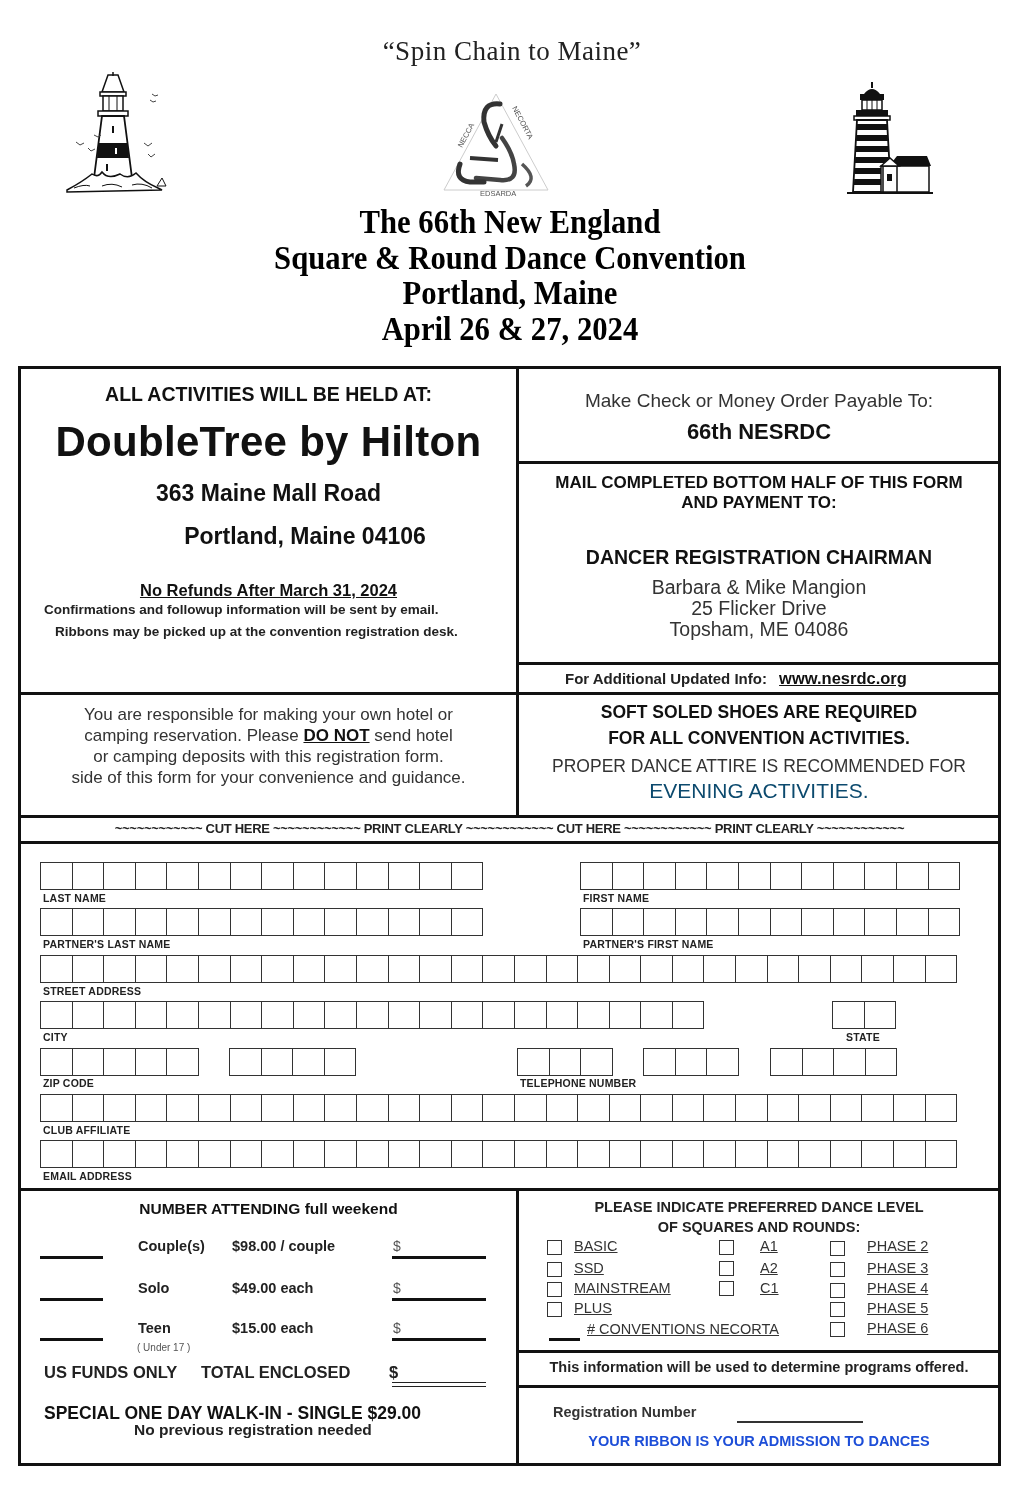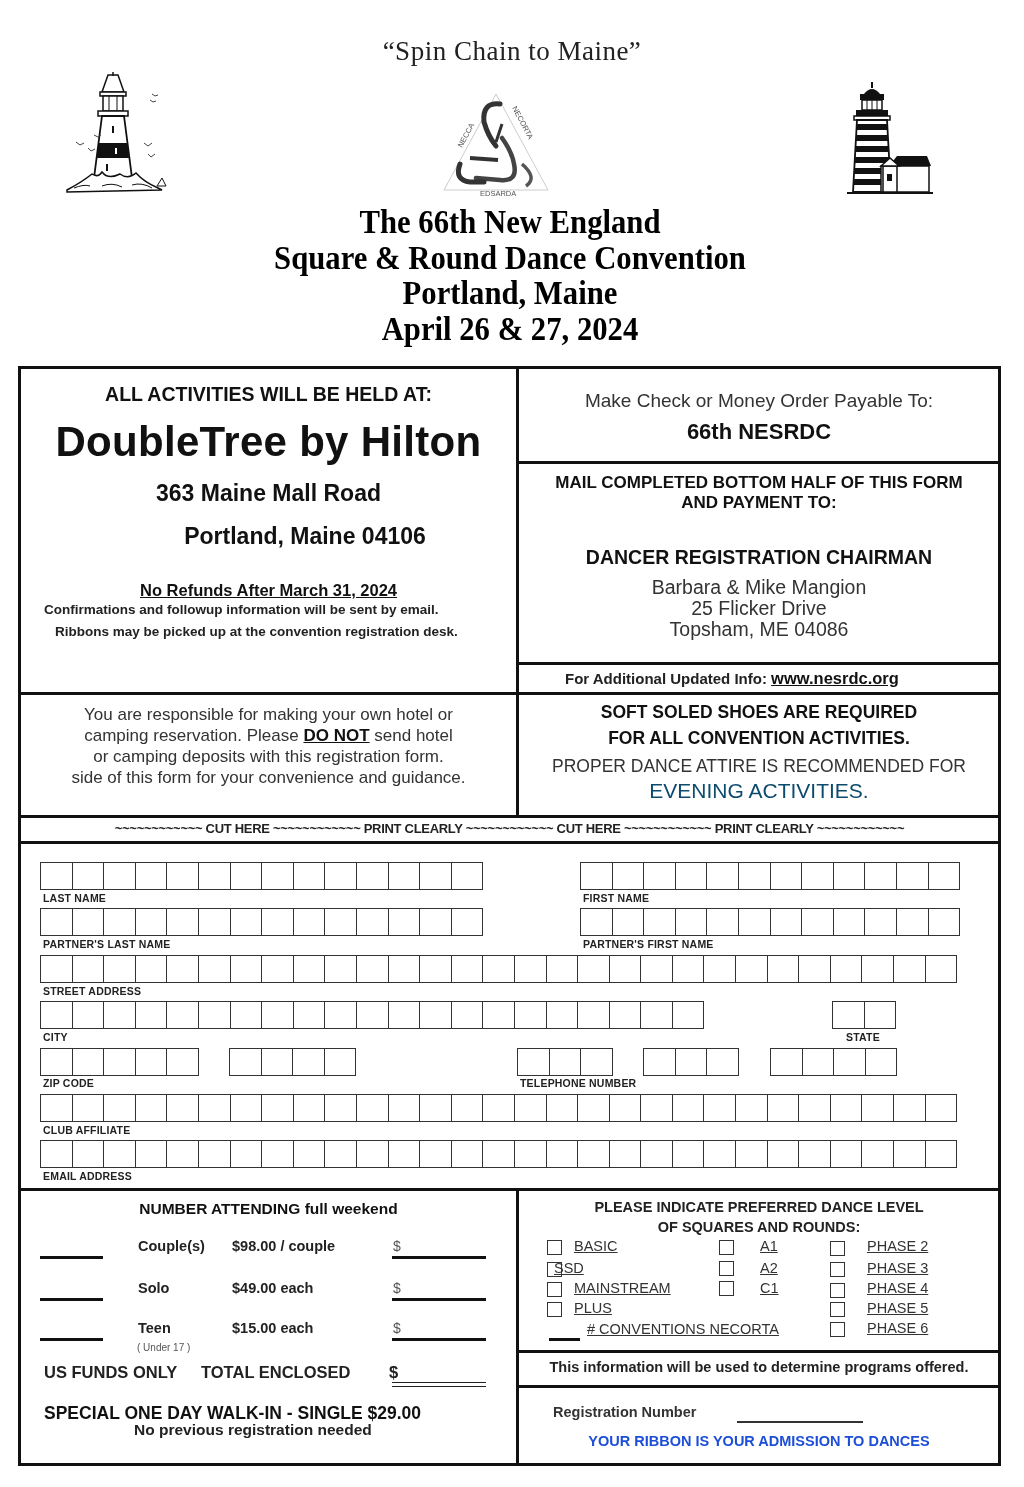--- a/index.html
+++ b/index.html
@@ -137,21 +137,21 @@
   <div class="txt b center" style="left:519px;width:480px;top:473px;font-size:17px">MAIL COMPLETED BOTTOM HALF OF THIS FORM</div>
   <div class="txt b center" style="left:519px;width:480px;top:493px;font-size:17px">AND PAYMENT TO:</div>
   <div class="txt b center" style="left:519px;width:480px;top:546px;font-size:19.5px">DANCER REGISTRATION CHAIRMAN</div>
   <div class="txt center" style="left:519px;width:480px;top:577px;font-size:19.5px;color:#333;line-height:21px">Barbara &amp; Mike Mangion</div>
   <div class="txt center" style="left:519px;width:480px;top:598px;font-size:19.5px;color:#333;line-height:21px">25 Flicker Drive</div>
   <div class="txt center" style="left:519px;width:480px;top:619px;font-size:19.5px;color:#333;line-height:21px">Topsham, ME 04086</div>
 </section>
 
 <div class="txt" style="left:565px;top:669px;font-size:15px">
   <span class="b" style="color:#222">For Additional Updated Info:</span>
-  <a class="b" style="color:#111;text-decoration:underline;margin-left:0;font-size:16.5px">www.nesrdc.org</a>
+  <a class="b" style="color:#111;text-decoration:underline;margin-left:8px;font-size:16.5px">www.nesrdc.org</a>
 </div>
 
 <section>
   <div class="txt center" style="left:21px;width:495px;top:704px;font-size:17px;line-height:21px;color:#333">
     <div>You are responsible for making your own hotel or</div>
     <div><span>camping reservation.  Please </span><span class="b" style="text-decoration:underline;color:#111">DO NOT</span><span> send hotel</span></div>
     <div>or camping deposits with this registration form.</div>
     <div>side of this form for your convenience and guidance.</div>
   </div>
 </section>
@@ -432,21 +432,21 @@
   <div class="txt b" style="left:134px;top:1421px;font-size:15.5px;color:#222">No previous registration needed</div>
 </section>
 
 <section>
   <div class="txt b center" style="left:519px;width:480px;top:1199px;font-size:14.5px;color:#222">PLEASE INDICATE PREFERRED DANCE LEVEL</div>
   <div class="txt b center" style="left:519px;width:480px;top:1219px;font-size:14.5px;color:#222">OF SQUARES AND ROUNDS:</div>
 
   <div class="chk" style="left:547px;top:1240px"></div>
   <div class="lvl" style="left:574px;top:1238px">BASIC</div>
   <div class="chk" style="left:547px;top:1262px"></div>
-  <div class="lvl" style="left:554px;top:1260px">SSD</div>
+  <div class="lvl" style="left:574px;top:1260px">SSD</div>
   <div class="chk" style="left:547px;top:1282px"></div>
   <div class="lvl" style="left:574px;top:1280px">MAINSTREAM</div>
   <div class="chk" style="left:547px;top:1302px"></div>
   <div class="lvl" style="left:574px;top:1300px">PLUS</div>
 
   <div class="chk" style="left:719px;top:1240px"></div>
   <div class="lvl" style="left:760px;top:1238px">A1</div>
   <div class="chk" style="left:719px;top:1261px"></div>
   <div class="lvl" style="left:760px;top:1260px">A2</div>
   <div class="chk" style="left:719px;top:1281px"></div>

